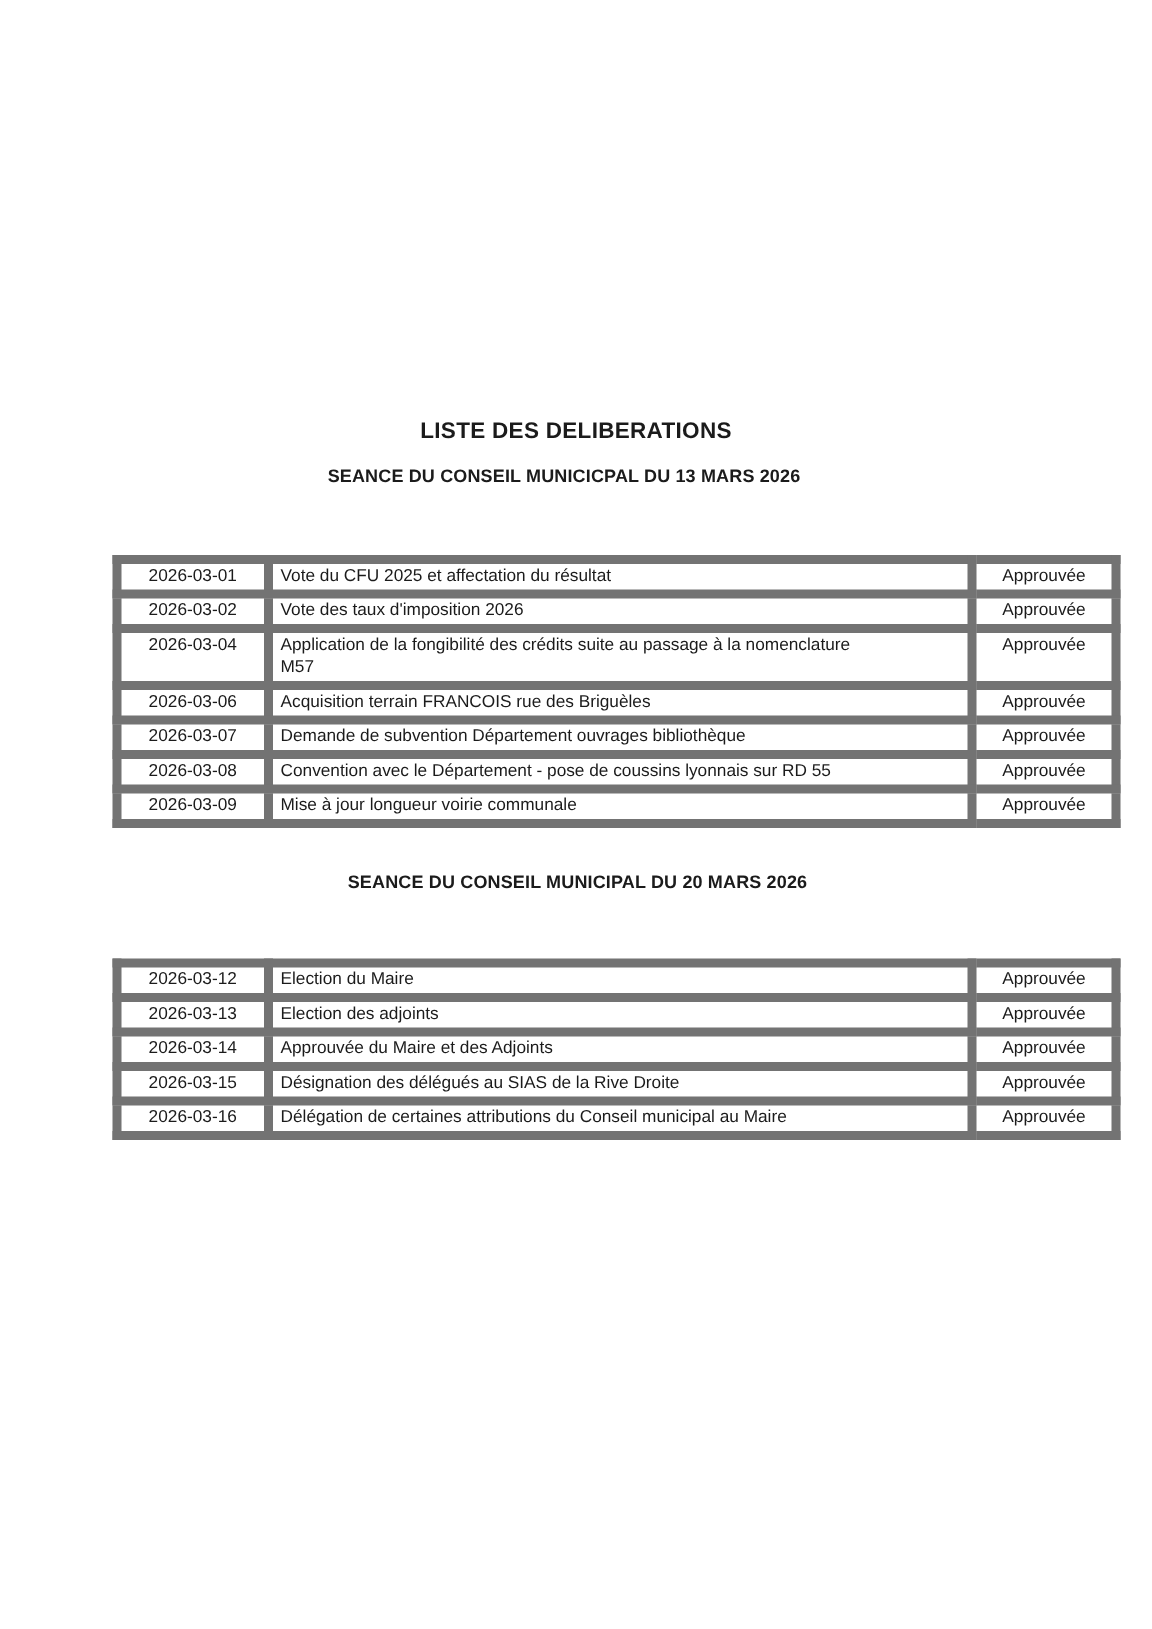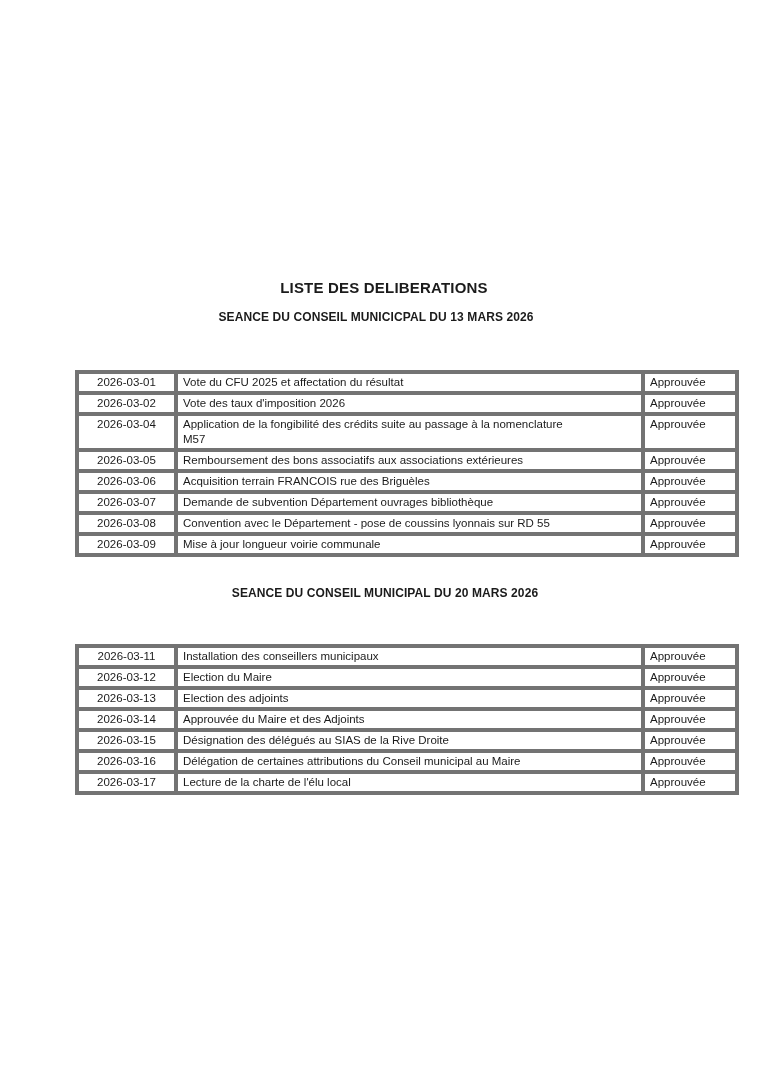--- a/index.html
+++ b/index.html
@@ -39,38 +39,39 @@
   #sections section:nth-child(2) .heading {
     margin: 29px 0 44px 2px;
   }
   table.delib-table {
     border-collapse: collapse;
     table-layout: fixed;
     margin-left: 75px;
     width: 618px;
   }
   table.delib-table td {
-    border: 4px solid #737373;
+    border: 6px solid #737373;
     font-size: 11.5px;
     line-height: 15px;
     vertical-align: top;
     padding: 1px 5px;
   }
   td.date-cell {
     width: 85px;
     text-align: center;
     padding: 1px 2px;
   }
   td.subject-cell {
     width: 453px;
     text-align: left;
     white-space: pre-line;
   }
   td.status-cell {
     width: 80px;
+    text-align: center;
   }
 </style>
 </head>
 <body>
 
 <main class="doc">
   <h1 class="title">LISTE DES DELIBERATIONS</h1>
   <div id="sections">
       <section>
         <h2 class="heading">SEANCE DU CONSEIL MUNICICPAL DU 13 MARS 2026</h2>
@@ -83,25 +84,20 @@
             </tr>
             <tr>
               <td class="date-cell">2026-03-02</td>
               <td class="subject-cell">Vote des taux d'imposition 2026</td>
               <td class="status-cell">Approuvée</td>
             </tr>
             <tr>
               <td class="date-cell">2026-03-04</td>
               <td class="subject-cell">Application de la fongibilité des crédits suite au passage à la nomenclature
 M57</td>
-              <td class="status-cell">Approuvée</td>
-            </tr>
-            <tr>
-              <td class="date-cell">2026-03-05</td>
-              <td class="subject-cell">Remboursement des bons associatifs aux associations extérieures</td>
               <td class="status-cell">Approuvée</td>
             </tr>
             <tr>
               <td class="date-cell">2026-03-06</td>
               <td class="subject-cell">Acquisition terrain FRANCOIS rue des Briguèles</td>
               <td class="status-cell">Approuvée</td>
             </tr>
             <tr>
               <td class="date-cell">2026-03-07</td>
               <td class="subject-cell">Demande de subvention Département ouvrages bibliothèque</td>
@@ -118,25 +114,20 @@
               <td class="status-cell">Approuvée</td>
             </tr>
           </tbody>
         </table>
       </section>
       <section>
         <h2 class="heading">SEANCE DU CONSEIL MUNICIPAL DU 20 MARS 2026</h2>
         <table class="delib-table">
           <tbody>
             <tr>
-              <td class="date-cell">2026-03-11</td>
-              <td class="subject-cell">Installation des conseillers municipaux</td>
-              <td class="status-cell">Approuvée</td>
-            </tr>
-            <tr>
               <td class="date-cell">2026-03-12</td>
               <td class="subject-cell">Election du Maire</td>
               <td class="status-cell">Approuvée</td>
             </tr>
             <tr>
               <td class="date-cell">2026-03-13</td>
               <td class="subject-cell">Election des adjoints</td>
               <td class="status-cell">Approuvée</td>
             </tr>
             <tr>
@@ -147,22 +138,17 @@
             <tr>
               <td class="date-cell">2026-03-15</td>
               <td class="subject-cell">Désignation des délégués au SIAS de la Rive Droite</td>
               <td class="status-cell">Approuvée</td>
             </tr>
             <tr>
               <td class="date-cell">2026-03-16</td>
               <td class="subject-cell">Délégation de certaines attributions du Conseil municipal au Maire</td>
               <td class="status-cell">Approuvée</td>
             </tr>
-            <tr>
-              <td class="date-cell">2026-03-17</td>
-              <td class="subject-cell">Lecture de la charte de l'élu local</td>
-              <td class="status-cell">Approuvée</td>
-            </tr>
           </tbody>
         </table>
       </section>
     </div>
 </main>
 
 </body></html>

